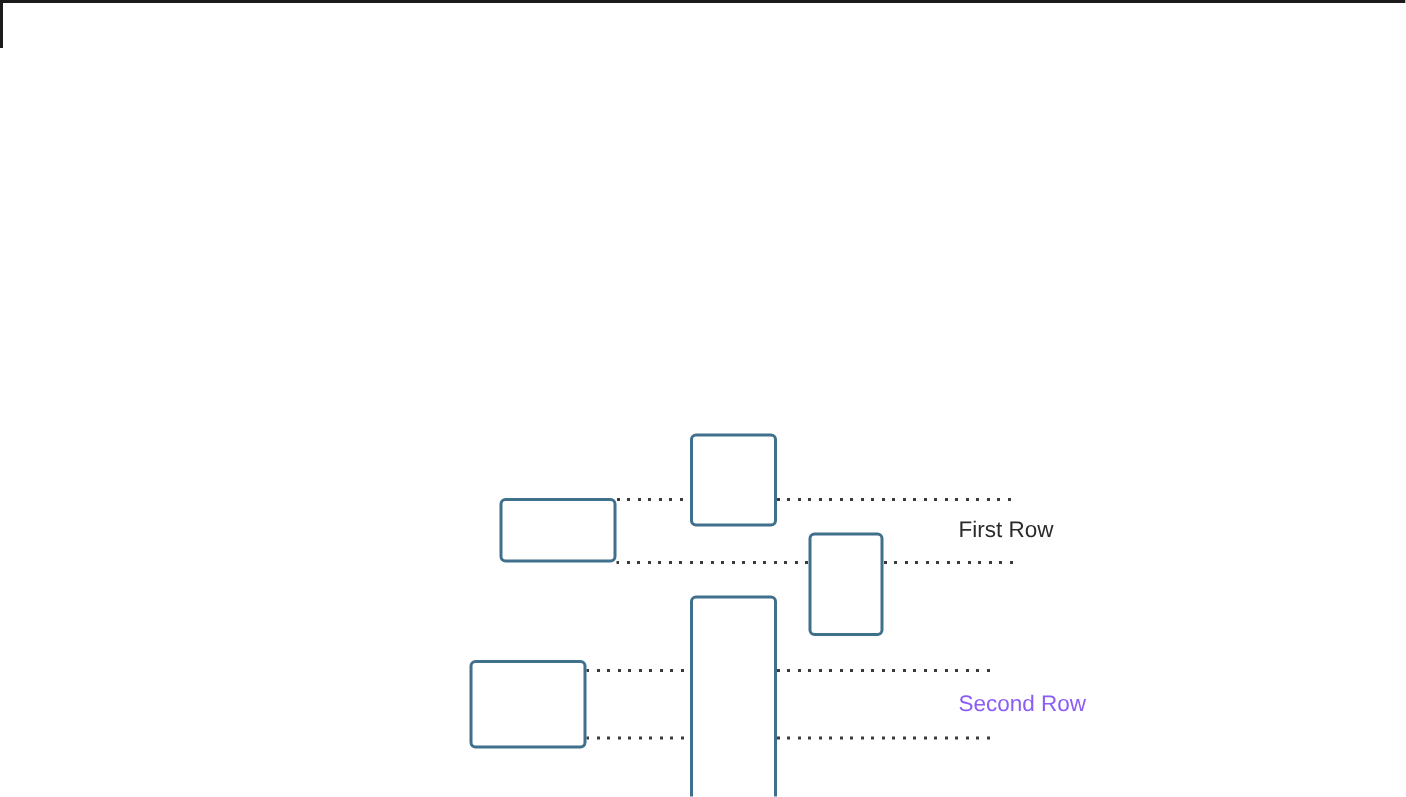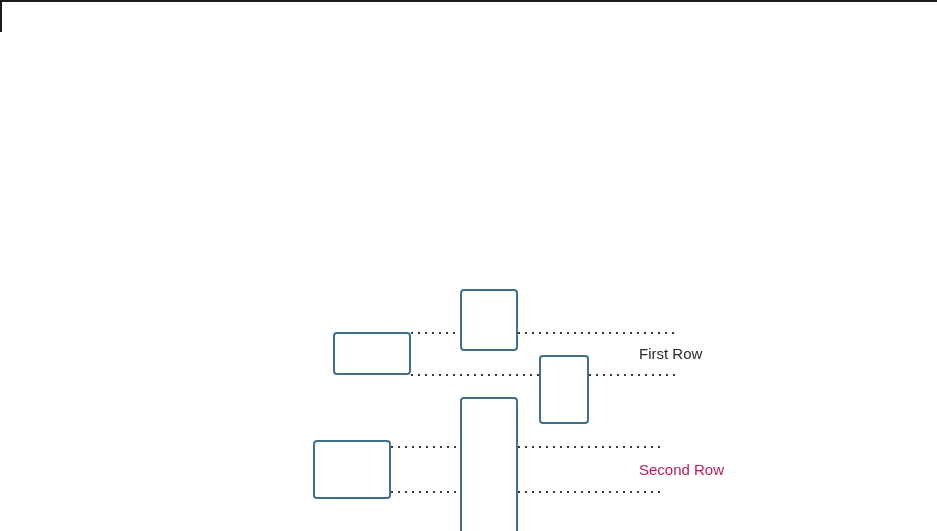--- a/index.html
+++ b/index.html
@@ -92,15 +92,15 @@
   <div class="connector" style="left: 391px; top: 491px; width: 69px;"></div>
   <div class="connector" style="left: 518px; top: 491px; width: 142px;"></div>
 
   <div class="node" style="left: 333px; top: 332px; width: 78px; height: 43px; border-color: rgb(64, 112, 140); background: rgb(255, 255, 255);"></div>
   <div class="node" style="left: 460px; top: 289px; width: 58px; height: 62px; border-color: rgb(64, 112, 140); background: rgb(255, 255, 255);"></div>
   <div class="node" style="left: 539px; top: 355px; width: 50px; height: 69px; border-color: rgb(64, 112, 140); background: rgb(255, 255, 255);"></div>
   <div class="node" style="left: 313px; top: 440px; width: 78px; height: 59px; border-color: rgb(64, 112, 140); background: rgb(255, 255, 255);"></div>
   <div class="node" style="left: 460px; top: 397px; width: 58px; height: 140px; border-color: rgb(64, 112, 140); background: rgb(255, 255, 255);"></div>
 
   <div class="row-label" style="left: 639px; top: 346px; color: rgb(43, 43, 43);">First Row</div>
-  <div class="row-label" style="left: 639px; top: 462px; color: #be185d;">Second Row</div>
+  <div class="row-label" style="left: 639px; top: 462px; color: #8b5cf6;">Second Row</div>
 
 </div>
 
 </body></html>

